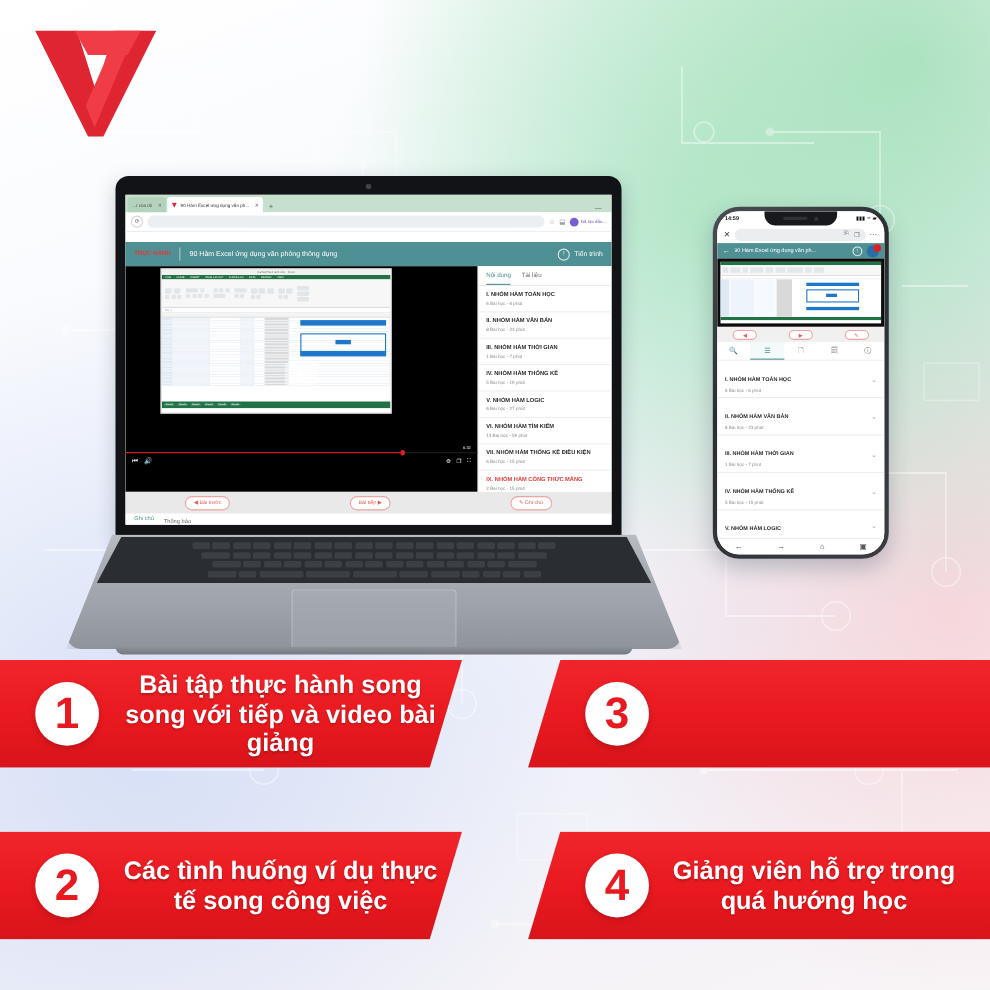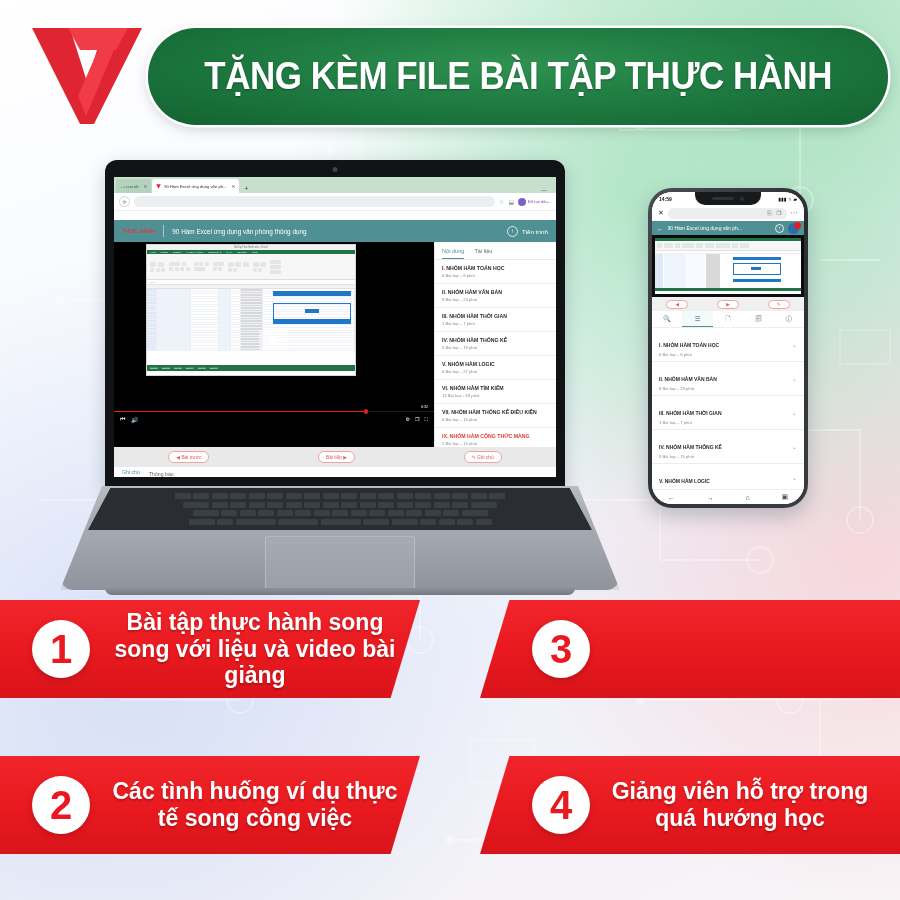--- a/index.html
+++ b/index.html
@@ -364,23 +364,20 @@
       <circle cx="450" cy="840" r="4"></circle>
         <circle cx="640" cy="700" r="4"></circle>
     </g>
   </svg>
 
   <div class="header">
     <svg class="logo" viewBox="0 0 118 104">
       <path d="M4 4 H42 L59 58 L76 4 H114 L66 100 H52 Z" fill="#e02532"></path>
       <path d="M40 4 H100 L88 26 H66 L86 26 L58 92 L50 72 L70 26 H52 Z" fill="#ef3c46"></path>
     </svg>
-    <div class="title-pill">
-      <div class="txt">TẶNG KÈM FILE BÀI TẬP THỰC HÀNH</div>
-    </div>
   </div>
 
   <div class="devices">
 
     <div class="laptop">
       <div class="lid">
         <div class="cam"></div>
         <div class="screen">
 
           <div class="tabstrip">
@@ -1041,21 +1038,21 @@
             <span>▣</span>
           </div>
 
         </div>
       </div>
     </div>
   </div>
 
   <div class="banner left b1">
     <div class="num">1</div>
-    <div class="btext">Bài tập thực hành song song với liệu và video bài giảng</div>
+    <div class="btext">Bài tập thực hành song song với tiếp và video bài giảng</div>
   </div>
   <div class="banner left b2">
     <div class="num">2</div>
     <div class="btext">Các tình huống ví dụ thực tế song công việc</div>
   </div>
   <div class="banner right b3">
     <div class="num">3</div>
   </div>
   <div class="banner right b4">
     <div class="num">4</div>

